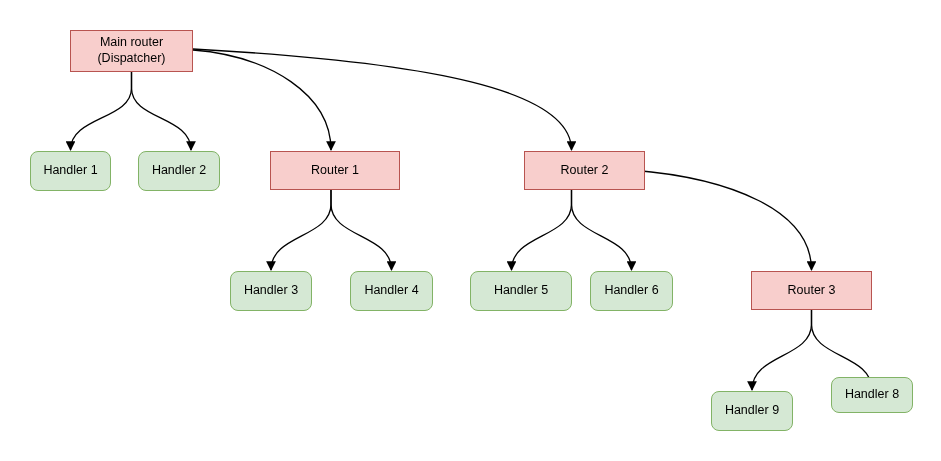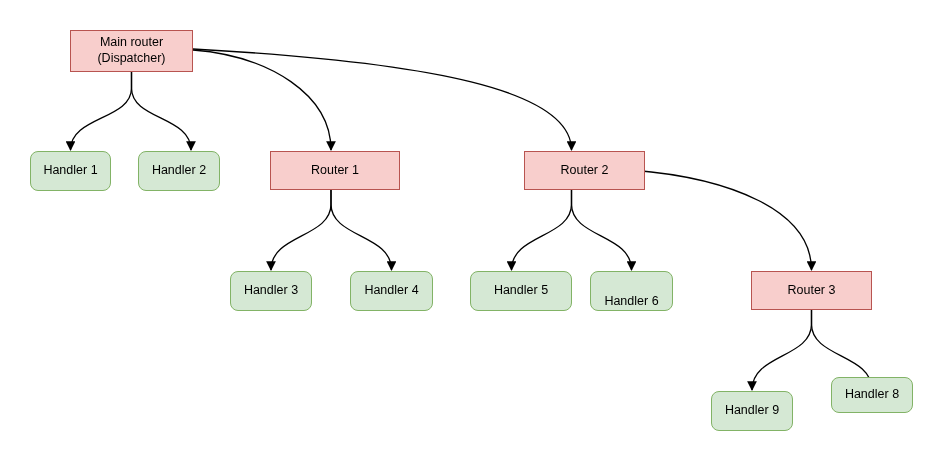--- a/index.html
+++ b/index.html
@@ -51,21 +51,21 @@
   }
   
   .n-main     { left: 70px;  top: 30px;  width: 123px; height: 42px; }
   .n-h1       { left: 30px;  top: 151px; width: 81px;  height: 40px; }
   .n-h2       { left: 138px; top: 151px; width: 82px;  height: 40px; }
   .n-r1       { left: 270px; top: 151px; width: 130px; height: 39px; }
   .n-r2       { left: 511px; top: 151px; width: 121px; height: 39px; margin-left: 13px; }
   .n-h3       { left: 230px; top: 271px; width: 82px;  height: 40px; }
   .n-h4       { left: 350px; top: 271px; width: 83px;  height: 40px; }
   .n-h5       { left: 470px; top: 271px; width: 102px;  height: 40px; }
-  .n-h6       { left: 590px; top: 271px; width: 83px;  height: 40px; align-items: flex-end; }
+  .n-h6       { left: 590px; top: 271px; width: 83px;  height: 40px; }
   .n-r3       { left: 751px; top: 271px; width: 121px; height: 39px; }
   .n-h7       { left: 711px; top: 391px; width: 82px;  height: 40px; }
   .n-h8       { left: 831px; top: 377px; width: 82px;  height: 36px; justify-content: center; }
 </style>
 </head>
 <body>
 
 <div class="canvas">
 
   <svg class="edges-layer" width="941" height="461" viewBox="0 0 941 461" xmlns="http://www.w3.org/2000/svg">

